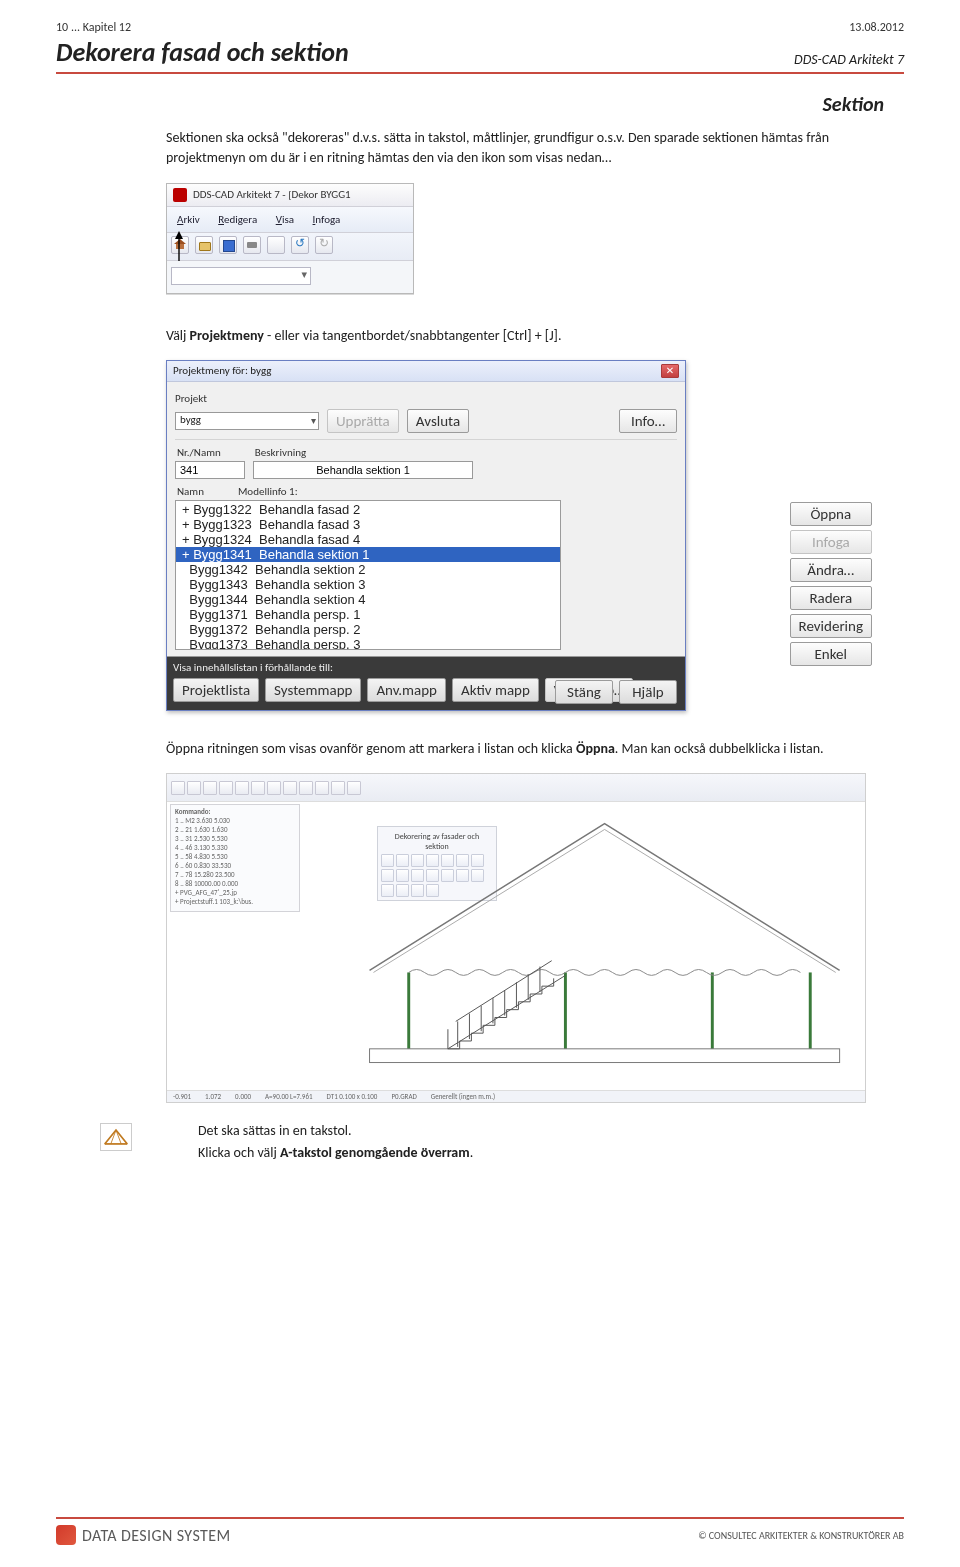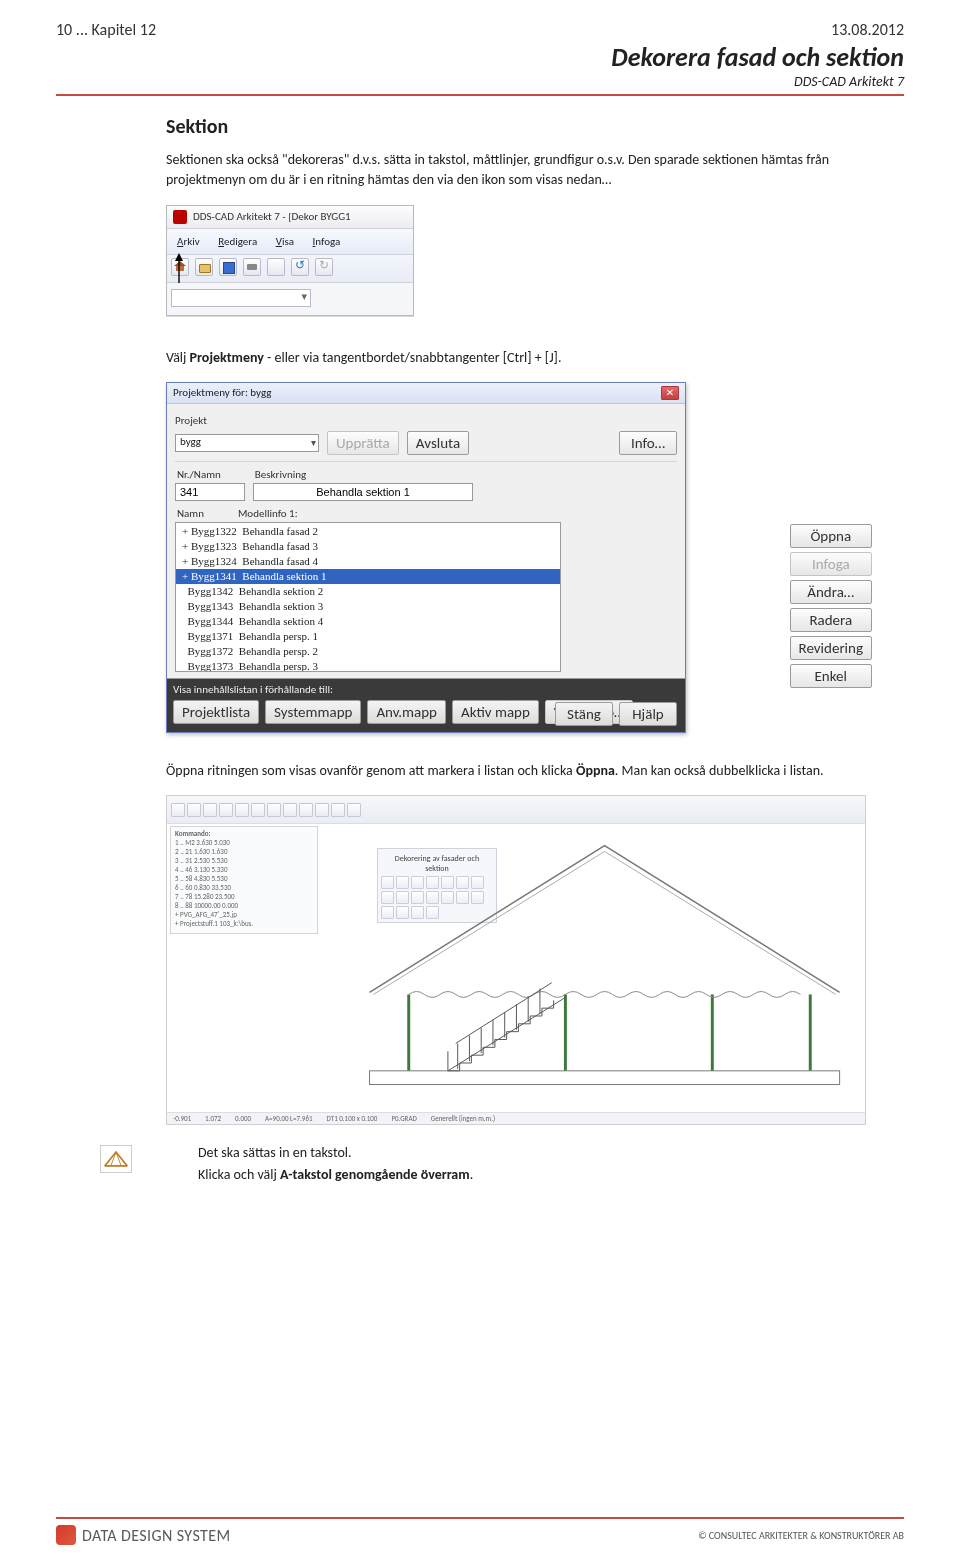--- a/index.html
+++ b/index.html
@@ -10,58 +10,59 @@
     width: 960px;
     min-height: 1567px;
     padding: 20px 56px 20px 56px;
     position: relative;
   }
 
   
   .doc-header-top {
     display: flex;
     justify-content: space-between;
-    font-size: 16px;
+    font-size: 12px;
     color: #333;
     margin-bottom: 2px;
   }
 
   .doc-title-row {
     display: flex;
     justify-content: space-between;
     align-items: flex-end;
     border-bottom: 2px solid #c84a3f;
     padding-bottom: 4px;
     margin-bottom: 18px;
-    flex-direction: column;
   }
   .doc-title-row .title-left {
     font-family: Calibri, "Segoe UI", serif;
     font-style: italic;
     font-weight: 600;
     font-size: 26px;
     color: #222;
   }
   .doc-title-row .title-right {
     font-style: italic;
     font-size: 14px;
     color: #222;
   }
 
   .content {
     padding-left: 110px;
     padding-right: 20px;
   }
 
   h2.section-heading {
+    font-style: italic;
     font-weight: 600;
     font-size: 20px;
     color: #222;
     margin: 4px 0 12px 0;
     font-family: Calibri, "Segoe UI", serif;
+    text-align: right;
   }
 
   p.body {
     font-size: 14px;
     line-height: 1.45;
     margin-bottom: 14px;
   }
   p.body b { font-weight: 700; }
 
   
@@ -199,22 +200,22 @@
   .dlg .field341 input[type="text"] {
     height:18px; border:1px solid #999; background:#fff; padding:0 4px; font-size:11px;
     width: 70px;
   }
   .dlg .field341 input.descr { width: 220px; text-align: center; }
   .listbox {
     border:1px solid #9b9b9b;
     background:#fff;
     height: 150px;
     overflow: hidden;
-    font-family: Liberation Serif, serif;
-    font-size: 11px;
+    font-family: Liberation Sans, sans-serif;
+    font-size: 13px;
     line-height: 15px;
     padding: 1px 0;
     margin-right: 116px;
     position:relative;
   }
   .listbox .row { padding:0 6px; white-space:pre; }
   .listbox .row.sel { background:#2f64c1; color:#fff; }
   .side-btn-col {
     position:absolute;
     right: 12px;
@@ -254,21 +255,21 @@
     border-bottom:1px solid #ddd;
     background:linear-gradient(#f6f7fb,#e9ecf3);
     display:flex; align-items:center; gap:2px; padding:0 4px;
   }
   .cad-shot .cad-toolbar .mini {
     width:14px; height:14px; border:1px solid #c8c8d4; background:linear-gradient(#fff,#e9ebf2); border-radius:1px;
   }
   .cad-shot .left-panel {
     position:absolute;
     left:3px; top:30px;
-    width:148px;
+    width:130px;
     border:1px solid #d3d3d8;
     background:#fafbfd;
     padding:2px 4px;
     font-size:7px;
     line-height:9px;
     color:#666;
     height: 108px;
     overflow:hidden;
   }
   .cad-shot .float-pal {

